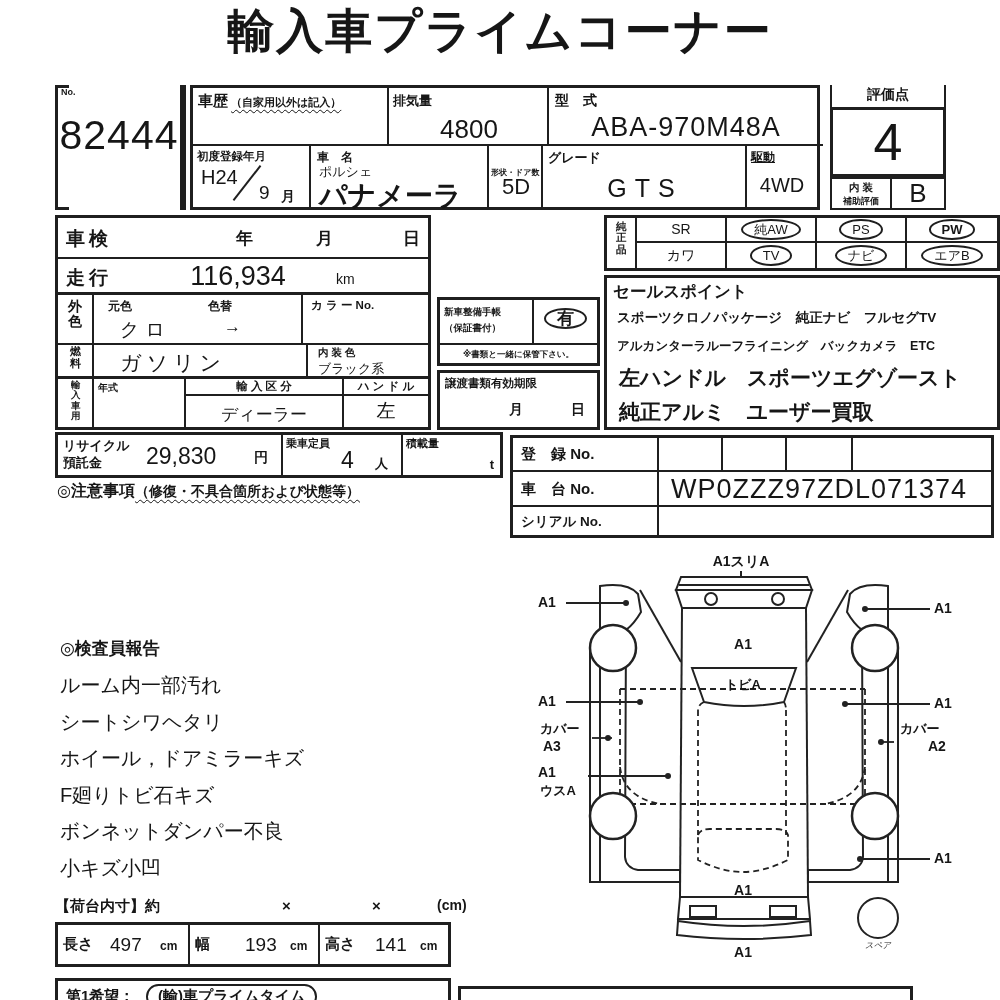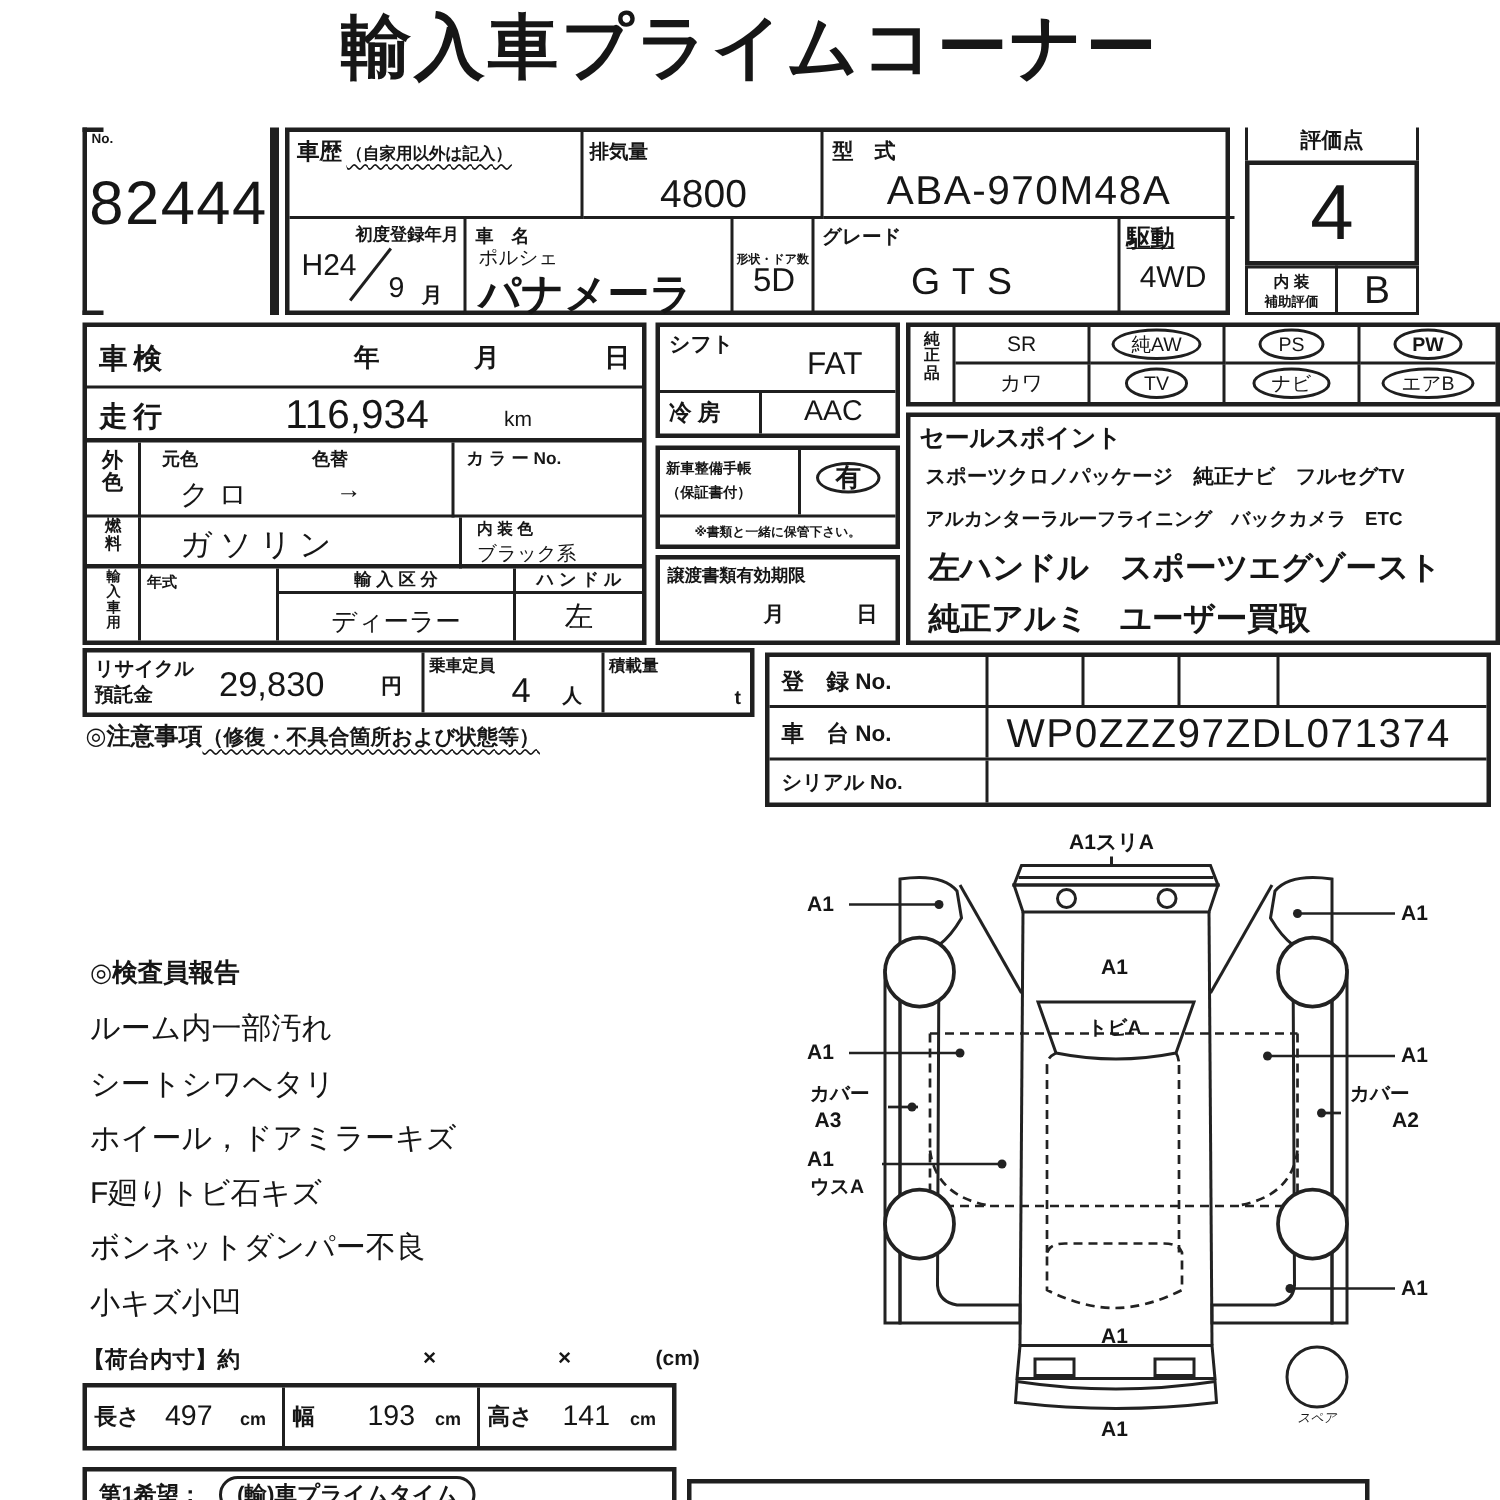--- a/index.html
+++ b/index.html
@@ -44,41 +44,41 @@
     </div>
     <div class="abs br bb" style="left:196px;top:0;width:160px;height:58px;">
       <span class="abs b" style="left:4px;top:4px;font-size:13px;">排気量</span>
       <span class="abs ctr" style="left:0;top:26px;width:160px;font-size:26px;">4800</span>
     </div>
     <div class="abs bb" style="left:356px;top:0;width:274px;height:58px;">
       <span class="abs b" style="left:6px;top:4px;font-size:14px;">型　式</span>
       <span class="abs ctr" style="left:0;top:24px;width:274px;font-size:27px;letter-spacing:1px;">ABA-970M48A</span>
     </div>
     <div class="abs br" style="left:0;top:58px;width:118px;height:64px;">
-      <span class="abs b" style="left:4px;top:3px;font-size:11.5px;margin-left:40px;">初度登録年月</span>
+      <span class="abs b" style="left:4px;top:3px;font-size:11.5px;">初度登録年月</span>
       <span class="abs" style="left:8px;top:20px;font-size:20px;">H24</span>
       <div class="abs bar" style="left:32px;top:36px;width:44px;height:2px;transform:rotate(-52deg);"></div>
       <span class="abs" style="left:66px;top:36px;font-size:19px;">9</span>
       <span class="abs b" style="left:88px;top:42px;font-size:14px;">月</span>
     </div>
     <div class="abs br" style="left:118px;top:58px;width:178px;height:64px;">
       <span class="abs b" style="left:6px;top:3px;font-size:12px;">車　名</span>
       <span class="abs" style="left:8px;top:17px;font-size:13px;">ポルシェ</span>
       <span class="abs b" style="left:8px;top:31px;font-size:28px;">パナメーラ</span>
     </div>
     <div class="abs br" style="left:296px;top:58px;width:54px;height:64px;">
       <span class="abs b" style="left:2px;top:4px;font-size:8px;margin-top:17px;">形状・ドア数</span>
       <span class="abs ctr" style="left:0;top:28px;width:54px;font-size:22px;">5D</span>
     </div>
     <div class="abs br" style="left:350px;top:58px;width:204px;height:64px;">
       <span class="abs b" style="left:5px;top:3px;font-size:13px;">グレード</span>
       <span class="abs ctr" style="left:0;top:28px;width:204px;font-size:25px;letter-spacing:8px;">GTS</span>
     </div>
     <div class="abs" style="left:554px;top:58px;width:70px;height:64px;">
-      <span class="abs b" style="left:4px;top:3px;font-size:16px;text-decoration:underline;">駆動</span>
+      <span class="abs b" style="left:4px;top:3px;font-size:12px;text-decoration:underline;">駆動</span>
       <span class="abs ctr" style="left:0;top:28px;width:70px;font-size:20px;">4WD</span>
     </div>
   </div>
 
   <div class="abs" style="left:830px;top:85px;width:116px;height:125px;">
     <div class="abs ctr b" style="left:0;top:0;width:116px;height:22px;border-left:2px solid #1f1f1f;border-right:2px solid #1f1f1f;">
       <span style="font-size:14px;">評価点</span>
     </div>
     <div class="abs bx ctr" style="left:0;top:22px;width:116px;height:70px;">
       <span style="font-size:52px;line-height:64px;">4</span>
@@ -131,30 +131,20 @@
         <div class="ctr b bb" style="height:17px;font-size:11.5px;">輸 入 区 分</div>
         <div class="ctr" style="font-size:17px;margin-top:7px;">ディーラー</div>
       </div>
       <div class="abs" style="left:286px;top:0;width:84px;height:48px;">
         <div class="ctr b bb" style="height:17px;font-size:11.5px;">ハ ン ド ル</div>
         <div class="ctr" style="font-size:19px;margin-top:2px;">左</div>
       </div>
     </div>
   </div>
 
-  <div class="abs bx" style="left:437px;top:215px;width:163px;height:77px;">
-    <div class="abs bb" style="left:0;top:0;width:157px;height:44px;">
-      <span class="abs b" style="left:6px;top:3px;font-size:14px;">シフト</span>
-      <span class="abs" style="right:22px;top:13px;font-size:21px;">FAT</span>
-    </div>
-    <div class="abs" style="left:0;top:44px;width:157px;height:27px;">
-      <span class="abs b br" style="left:0;top:0;width:68px;height:27px;padding:4px 0 0 6px;font-size:15px;">冷 房</span>
-      <span class="abs" style="right:22px;top:2px;font-size:19px;">AAC</span>
-    </div>
-  </div>
 
   <div class="abs bx" style="left:437px;top:297px;width:163px;height:69px;">
     <div class="abs br" style="left:0;top:0;width:94px;height:43px;">
       <span class="abs b" style="left:4px;top:6px;font-size:9.5px;">新車整備手帳</span>
       <span class="abs b" style="left:4px;top:22px;font-size:9.5px;">（保証書付）</span>
     </div>
     <div class="abs" style="left:94px;top:0;width:63px;height:43px;">
       <span class="abs oval b" style="left:10px;top:8px;font-size:17px;">有</span>
     </div>
     <div class="abs ctr b" style="left:0;top:43px;width:157px;height:20px;border-top:2px solid #1f1f1f;font-size:8.5px;padding-top:4px;">※書類と一緒に保管下さい。</div>

